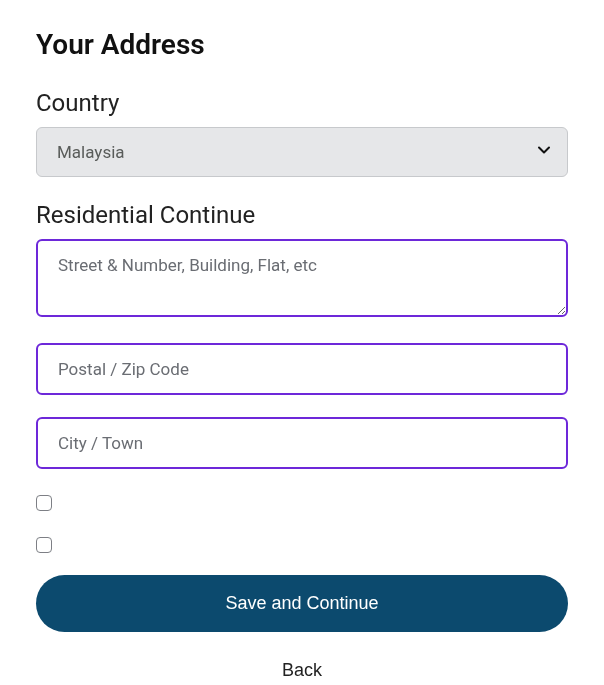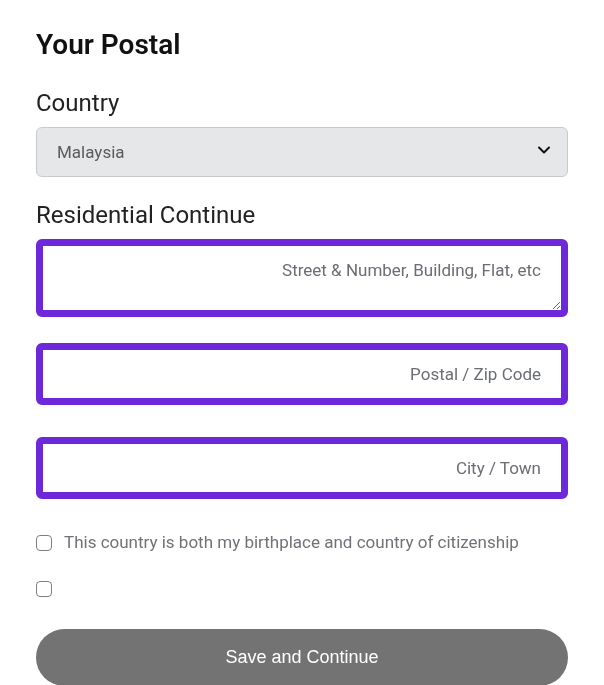--- a/index.html
+++ b/index.html
@@ -49,33 +49,32 @@
       top: 50%;
       transform: translateY(-50%);
       pointer-events: none;
     }
     .textarea, .input {
       width: 100%;
       padding: 14px 20px;
       font-size: 17px;
       color: #333;
       background: #fff;
-      border: 7px solid #6d28d9;
+      border: 2px solid #6d28d9;
       border-radius: 6px;
       outline: none;
       font-family: inherit;
-      text-align: right;
     }
     .textarea {
       height: 78px;
       resize: both;
       margin-bottom: 22px;
     }
     .input {
-      margin-bottom: 32px;
+      margin-bottom: 22px;
     }
     .textarea::placeholder, .input::placeholder {
       color: #6a6d73;
     }
     .checkbox-row {
       display: flex;
       align-items: flex-start;
       gap: 12px;
       margin-bottom: 22px;
     }
@@ -92,47 +91,46 @@
       background: #fff;
     }
     .checkbox-label {
       font-size: 17px;
       color: #6f7277;
       line-height: 1.4;
     }
     .primary-button {
       width: 100%;
       padding: 18px;
-      background: #737373;
+      background: #0c4a6e;
       color: #fff;
       border: none;
       border-radius: 32px;
       font-size: 18px;
       font-weight: 500;
       cursor: pointer;
-      margin-top: 10px;
       margin-bottom: 28px;
     }
     .back-link {
       display: block;
       text-align: center;
       font-size: 18px;
       color: #222;
       background: none;
       border: none;
       cursor: pointer;
       width: 100%;
     }
   </style>
 </head>
 <body>
 
 
 
-<h1 class="page-title">Your Postal</h1>
+<h1 class="page-title">Your Address</h1>
 
 <label class="field-label">Country</label>
 
 <div class="select-wrapper">
   <div class="select">Malaysia</div>
   <span class="select-icon">
     <svg width="16" height="16" viewBox="0 0 16 16" fill="none">
       <path d="M3 5.5 L8 10.5 L13 5.5" stroke="#111" stroke-width="2" stroke-linecap="round" stroke-linejoin="round"></path>
     </svg>
   </span>
@@ -141,21 +139,20 @@
 <label class="field-label">Residential Continue</label>
 
 <textarea class="textarea" placeholder="Street &amp; Number, Building, Flat, etc" style=""></textarea>
 
 <input class="input" type="text" placeholder="Postal / Zip Code" style="">
 
 <input class="input" type="text" placeholder="City / Town" style="">
 
 <div class="checkbox-row">
   <input type="checkbox" class="checkbox" style="">
-  <span class="checkbox-label">This country is both my birthplace and country of citizenship</span>
 </div>
 
 <div class="checkbox-row">
   <input type="checkbox" class="checkbox" style="">
 </div>
 
 <button class="primary-button">Save and Continue</button>
 
 <button class="back-link">Back</button>
 

